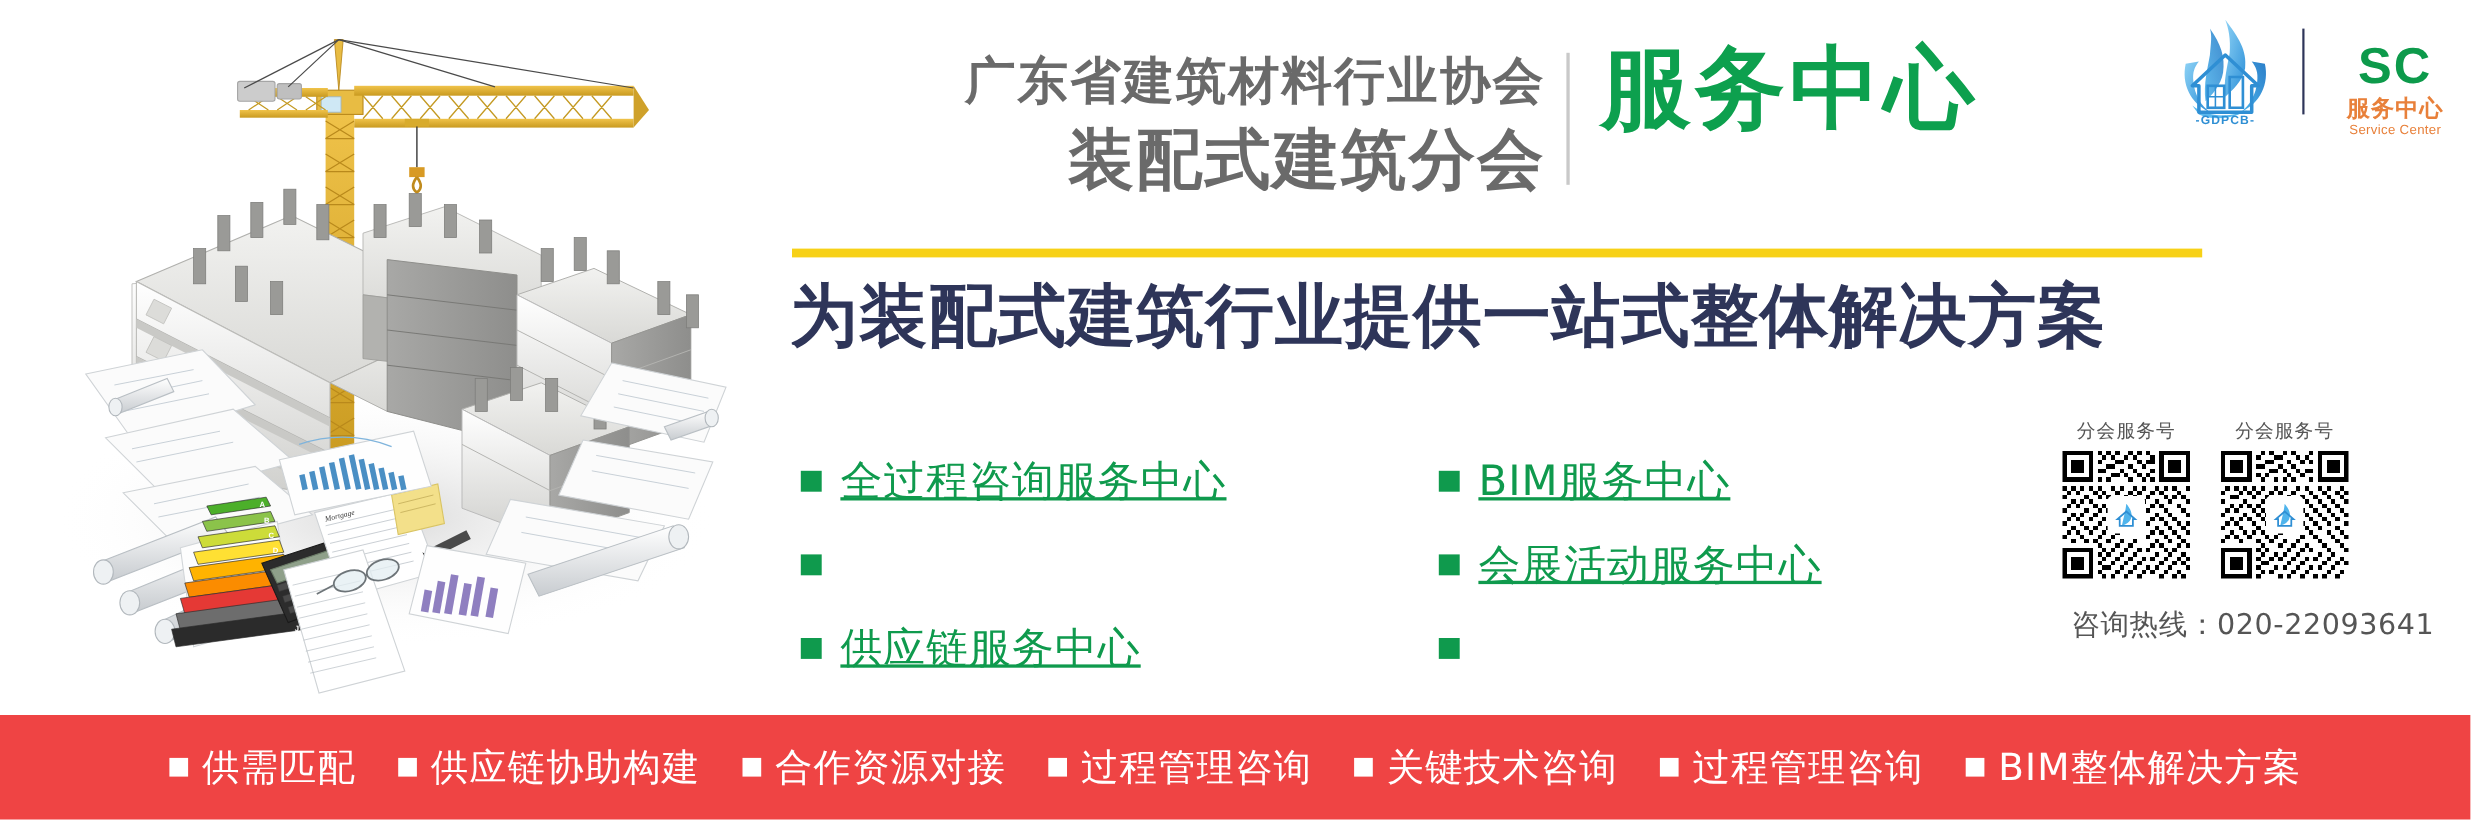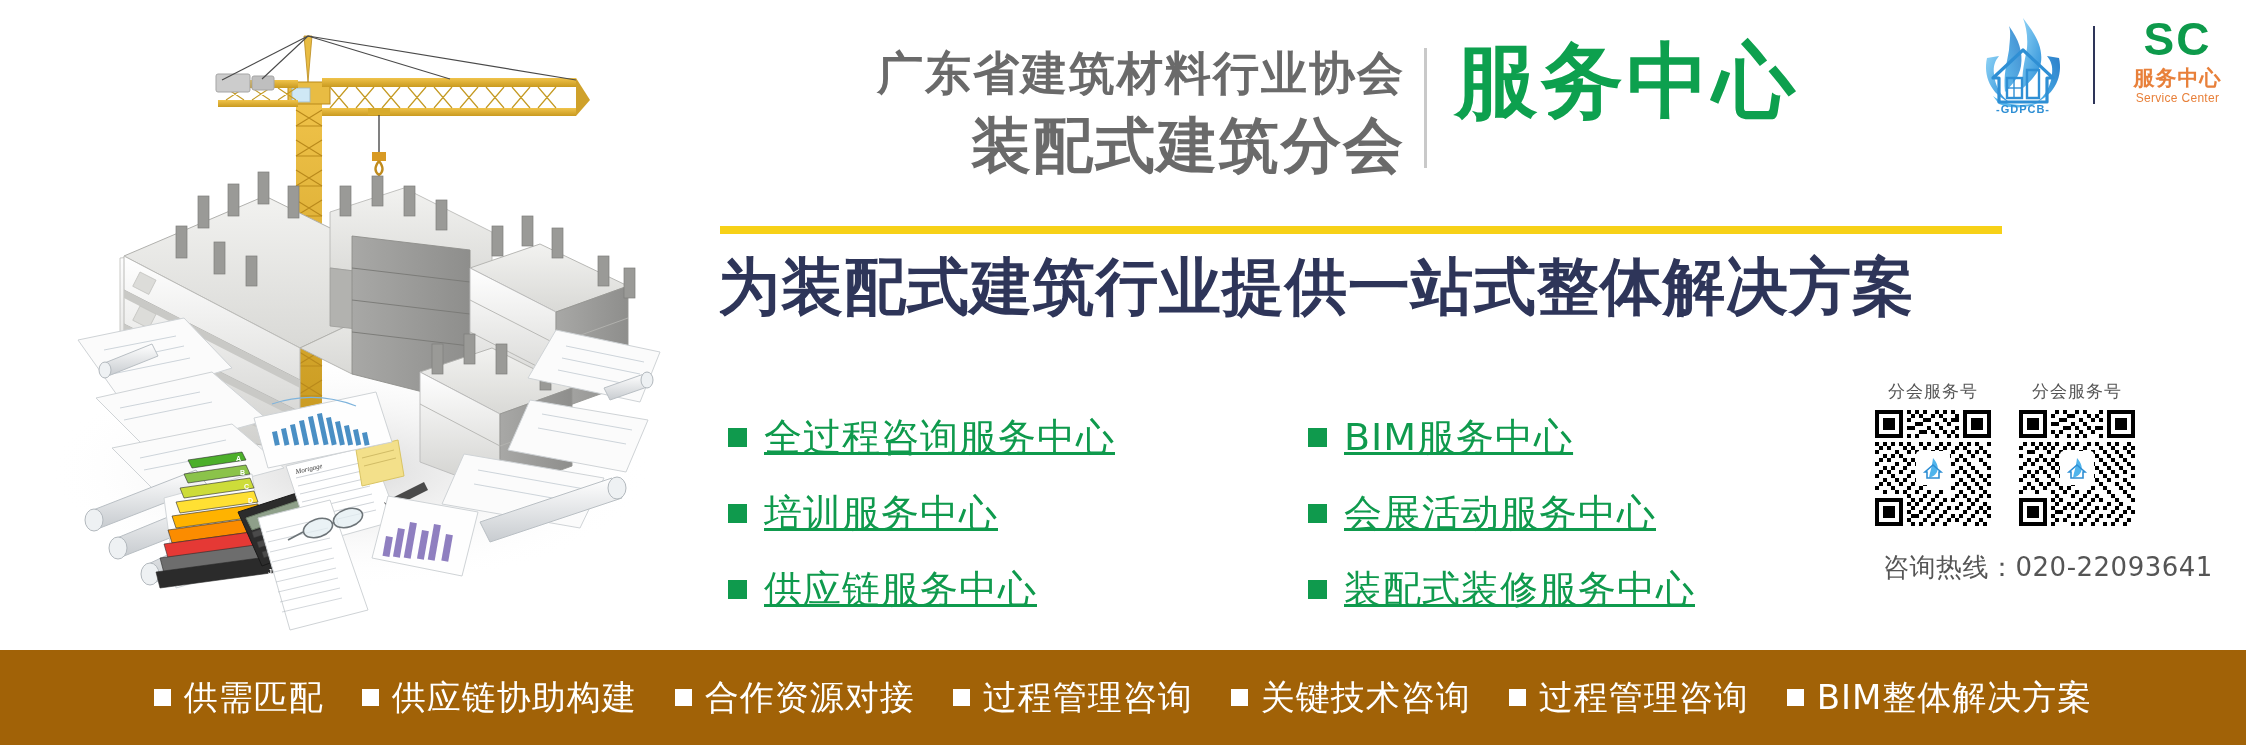--- a/index.html
+++ b/index.html
@@ -64,21 +64,21 @@
   .svc-label {
     font-size:38px; color:#0f9a4d; letter-spacing:1px;
     font-family:"DejaVu Sans","Liberation Sans",sans-serif;
     text-decoration:underline;
   }
 
   
   .logo-wrap { position:absolute; left:1965px; top:12px; width:275px; height:104px; }
   .logo-mark { position:absolute; left:0; top:0; width:116px; height:104px; }
   .logo-div { position:absolute; left:128px; top:14px; width:2px; height:78px; background:#2e3559; }
-  .logo-txt { position:absolute; left:150px; top:4px; width:125px; text-align:center; }
+  .logo-txt { position:absolute; left:150px; top:24px; width:125px; text-align:center; }
   .logo-sc {
     font-size:46px; font-weight:bold; color:#0d9a4b;
     letter-spacing:2px; line-height:1;
     font-family:"Liberation Sans","DejaVu Sans",sans-serif;
   }
   .logo-cn {
     font-size:21px; font-weight:bold; color:#e8803a;
     letter-spacing:1px; line-height:1.2; margin-top:4px;
     font-family:"DejaVu Sans","Liberation Sans",sans-serif;
   }
@@ -105,21 +105,21 @@
   .hotline {
     position:absolute; left:1855px; top:550px;
     font-size:26px; color:#555; letter-spacing:0.5px; white-space:nowrap;
     font-family:"DejaVu Sans","Liberation Sans",sans-serif;
     margin-left:28px;
   }
 
   
   .footer {
     position:absolute; left:0; top:650px; width:2246px; height:95px;
-    background:#a16207; display:flex; align-items:center; justify-content:center;
+    background:#ef4444; display:flex; align-items:center; justify-content:center;
   }
   .foot-item { display:flex; align-items:center; margin:0 19px; white-space:nowrap; }
   .foot-bullet { width:17px; height:17px; background:#fff; margin-right:13px; flex:0 0 auto; }
   .foot-label {
     font-size:34px; color:#ffffff; letter-spacing:1px;
     font-family:"DejaVu Sans","Liberation Sans",sans-serif;
   }
 </style>
 </head>
 <body>
@@ -454,39 +454,37 @@
   <div class="tagline">为装配式建筑行业提供一站式整体解决方案</div>
 
   <div class="svc-grid">
     <div class="svc-col left">
       <div class="svc-item">
         <span class="svc-bullet"></span>
         <span class="svc-label">全过程咨询服务中心</span>
       </div>
       <div class="svc-item">
         <span class="svc-bullet"></span>
-        <span class="svc-label">培训服务中心</span>
       </div>
       <div class="svc-item">
         <span class="svc-bullet"></span>
         <span class="svc-label">供应链服务中心</span>
       </div>
     </div>
     <div class="svc-col right">
       <div class="svc-item">
         <span class="svc-bullet"></span>
         <span class="svc-label">BIM服务中心</span>
       </div>
       <div class="svc-item">
         <span class="svc-bullet"></span>
         <span class="svc-label">会展活动服务中心</span>
       </div>
       <div class="svc-item">
         <span class="svc-bullet"></span>
-        <span class="svc-label">装配式装修服务中心</span>
       </div>
     </div>
   </div>
 
   <div class="logo-wrap">
     <div class="logo-mark">
       <svg width="116" height="104" viewBox="0 0 116 104" aria-hidden="true">
         <defs>
           <linearGradient id="flameA" x1="0" y1="0" x2="1" y2="1">
             <stop offset="0" stop-color="#8ed2f5"></stop>

